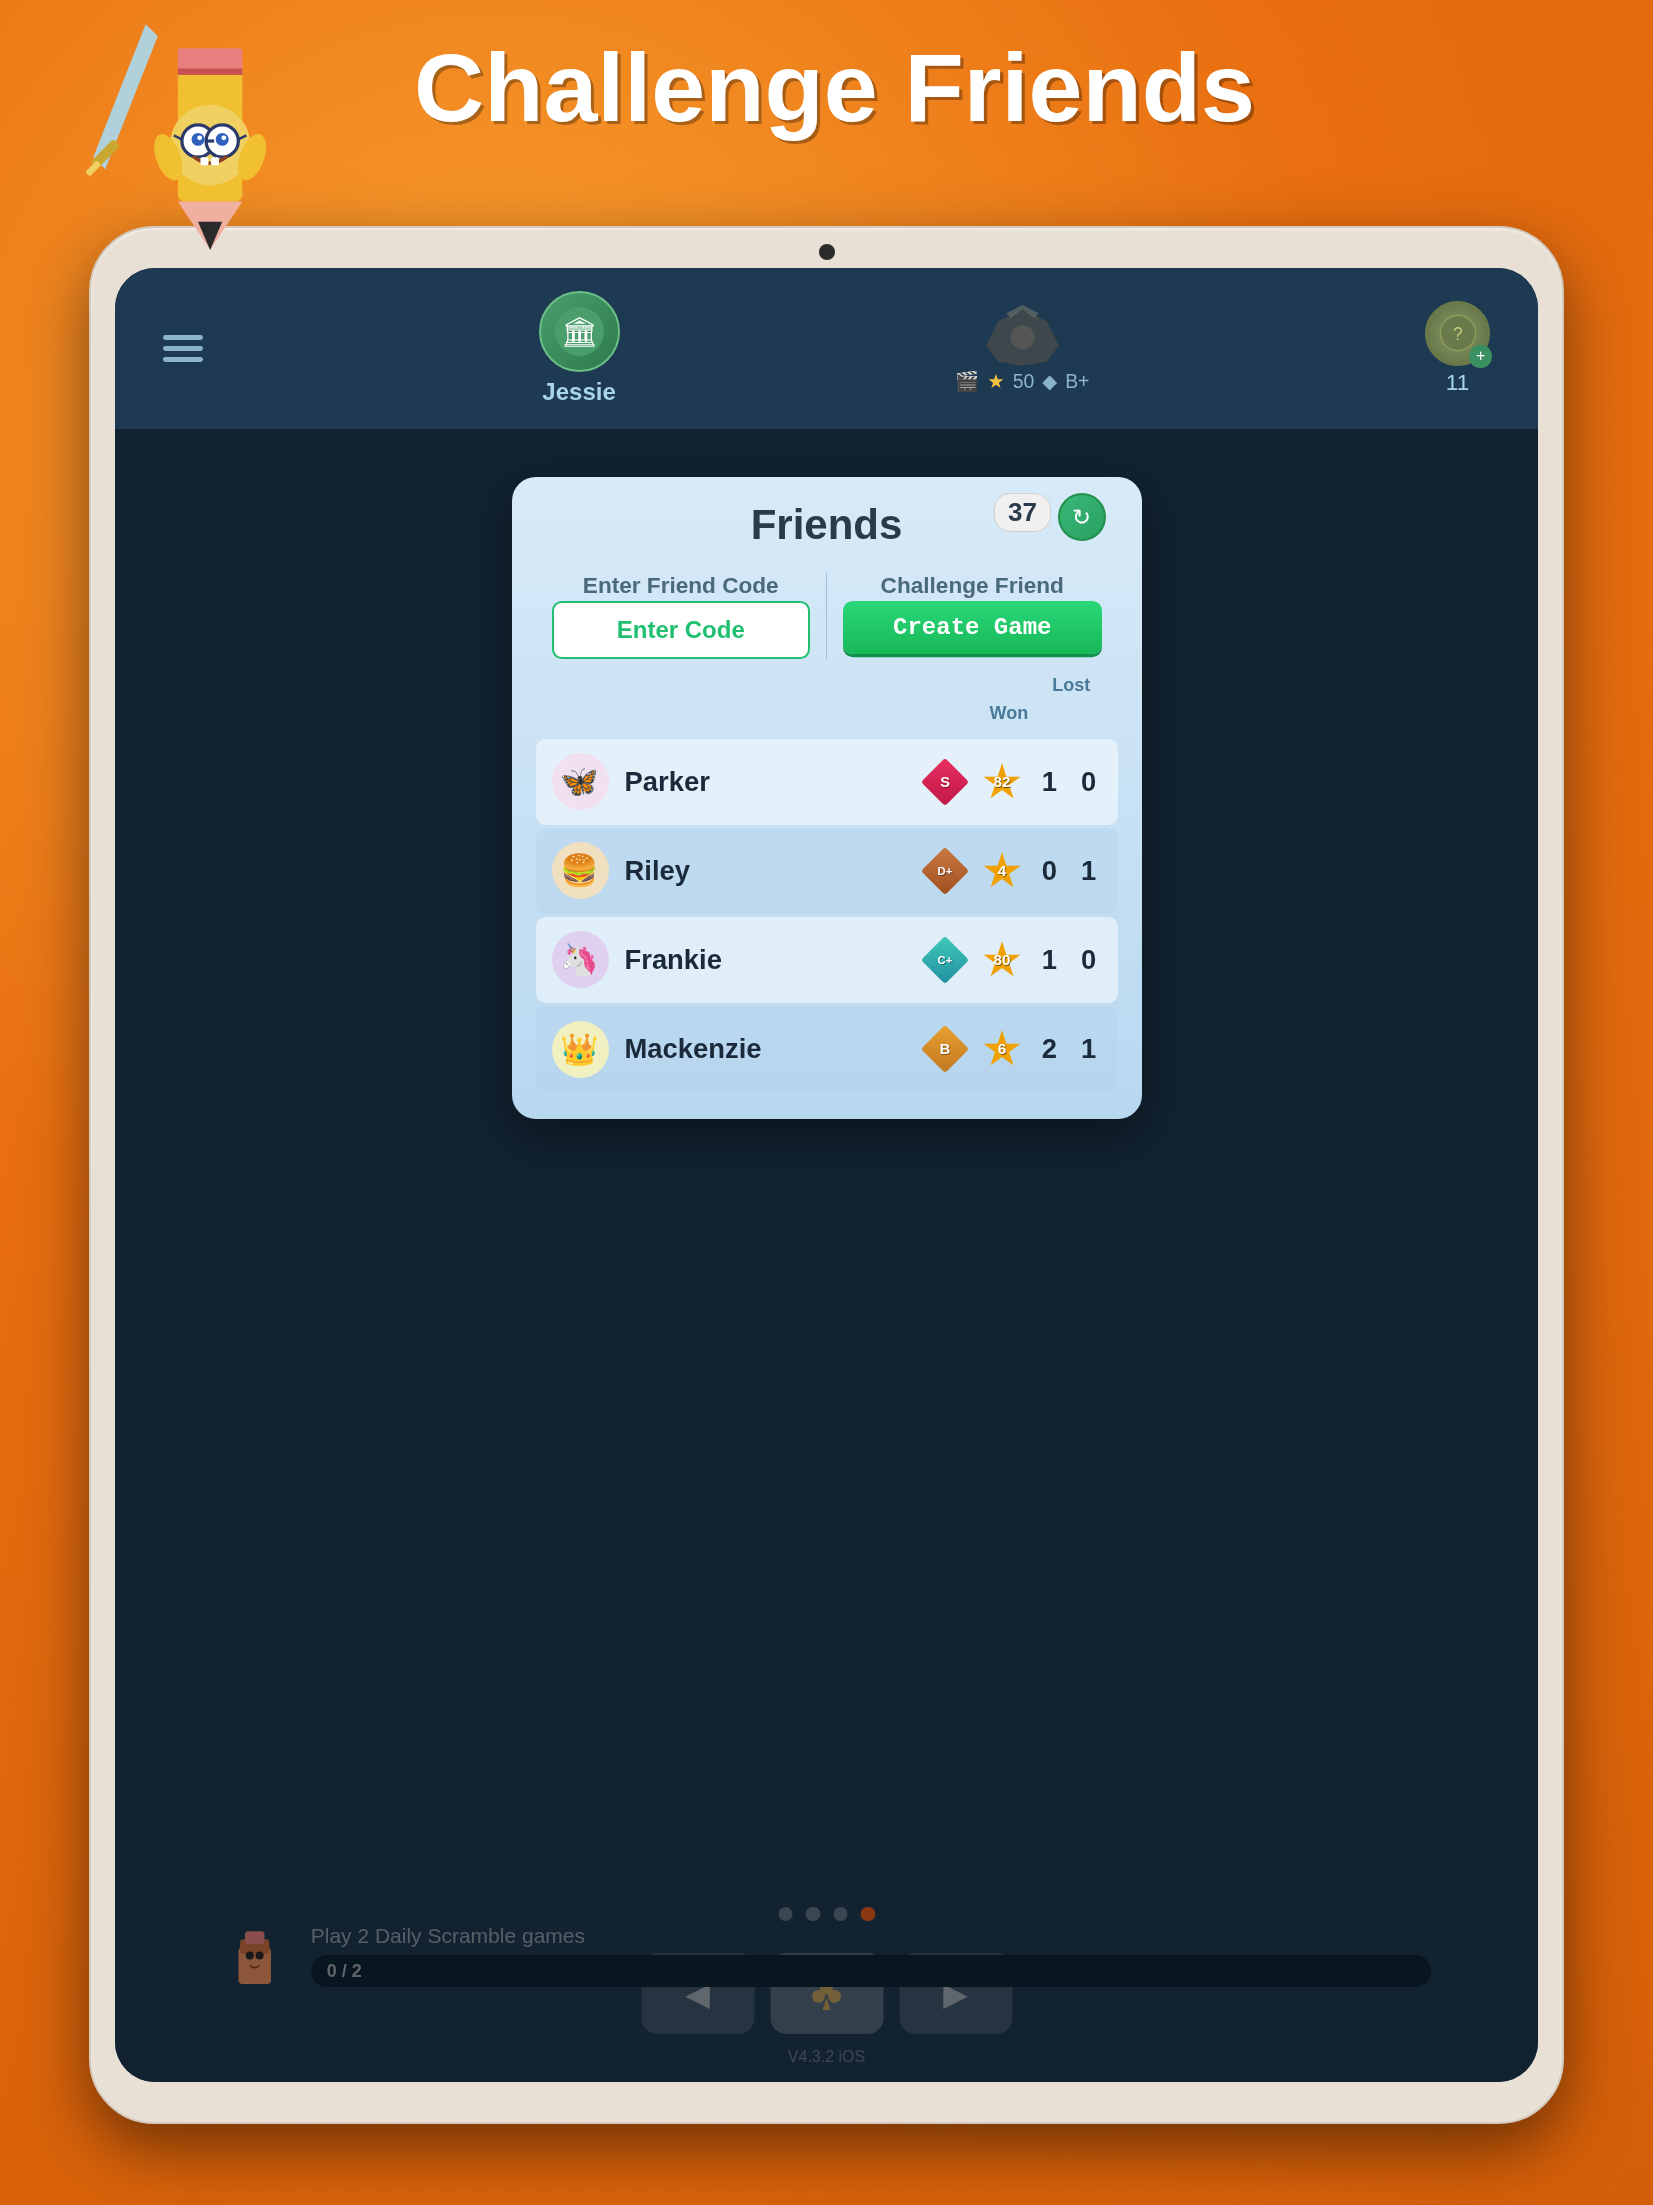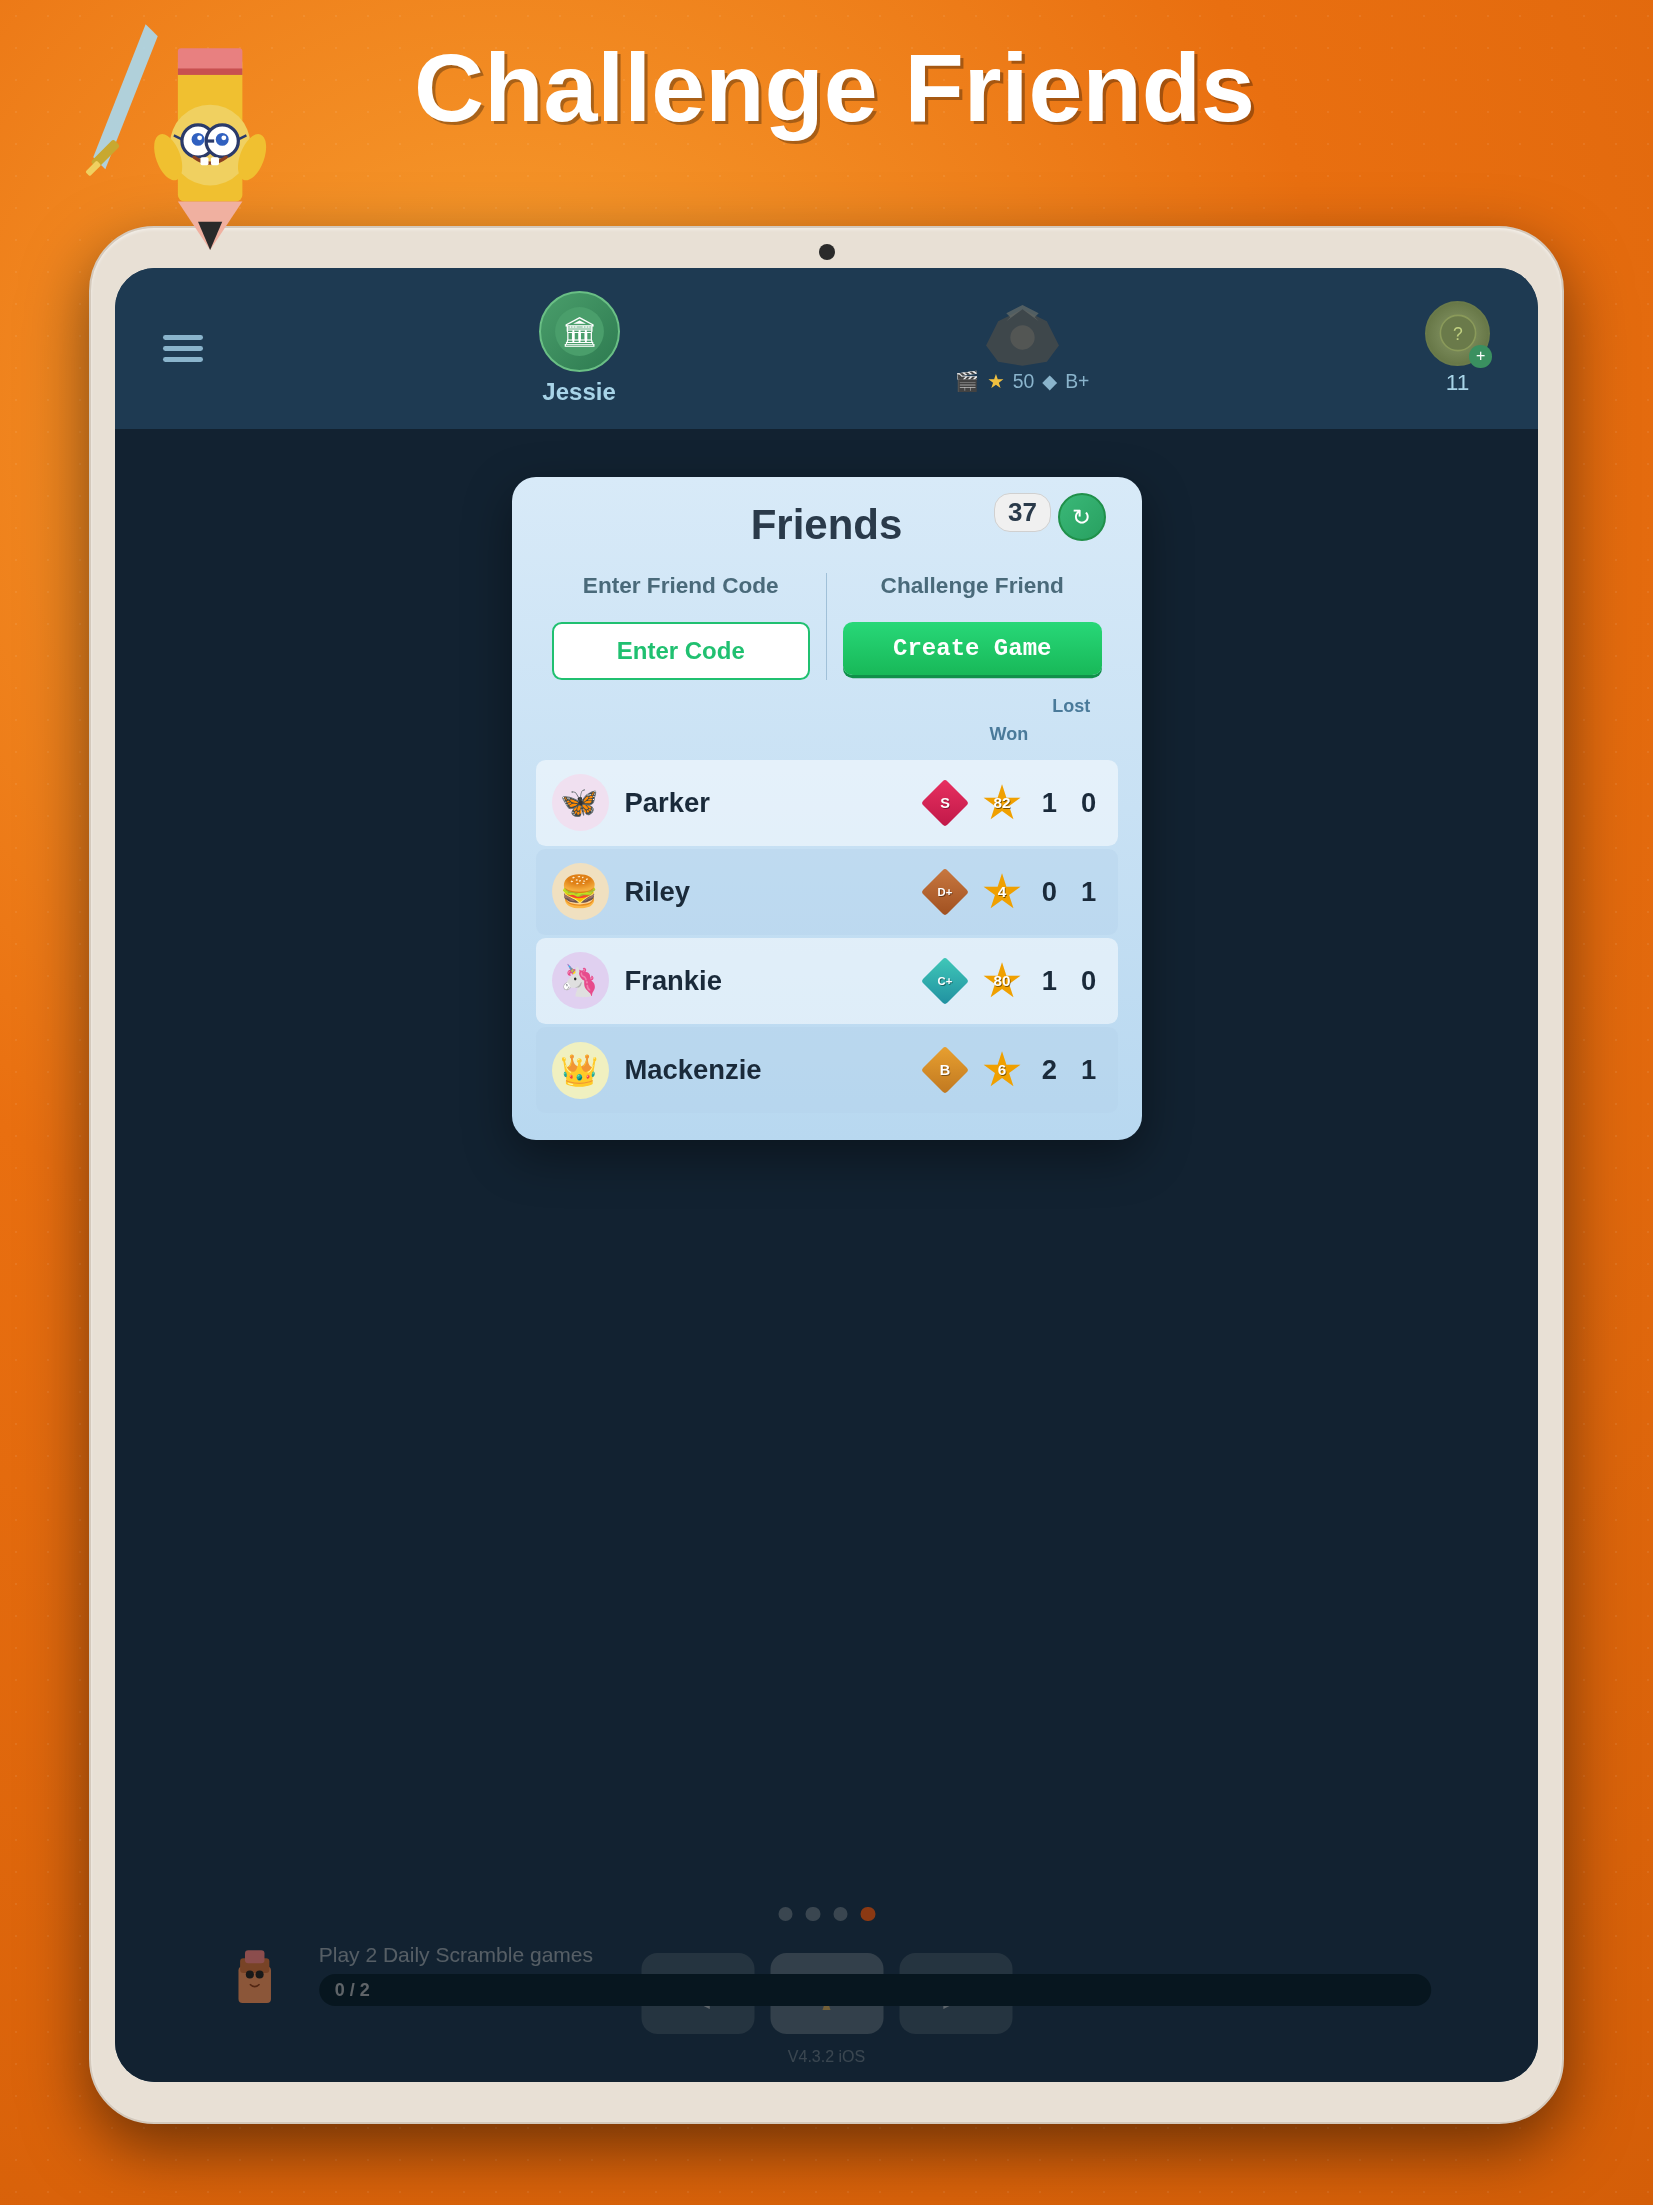--- a/index.html
+++ b/index.html
@@ -288,21 +288,21 @@
       flex-direction: column;
       align-items: center;
       padding: 0 16px;
     }
     .dialog-col:first-child {
       border-right: 1.6px solid #a0c0d8;
     }
     .col-label {
       font-size: 22.6px;
       color: #4a6a7a;
-      margin-bottom: 23px;
+      margin-bottom: 2px;
       font-weight: bold;
     }
     .enter-code-btn {
       background: white;
       border: 2.4px solid #20c070;
       border-radius: 9.7px;
       padding: 13px 32px;
       font-size: 24px;
       font-weight: bold;
       color: #20c070;
@@ -423,26 +423,26 @@
       border-radius: 50%;
       background: rgba(255,255,255,0.3);
     }
     .dot.active {
       background: #e86020;
     }
 
     
     .daily-quest {
       position: absolute;
-      bottom: 75px;
+      bottom: 94px;
       left: 50%;
       transform: translateX(-50%);
       display: flex;
       align-items: center;
-      gap: 32px;
+      gap: 24px;
       width: 85%;
       z-index: 5;
     }
     .quest-mascot {
       width: 65px;
       height: 65px;
       font-size: 40px;
       flex-shrink: 0;
     }
     .quest-content {

